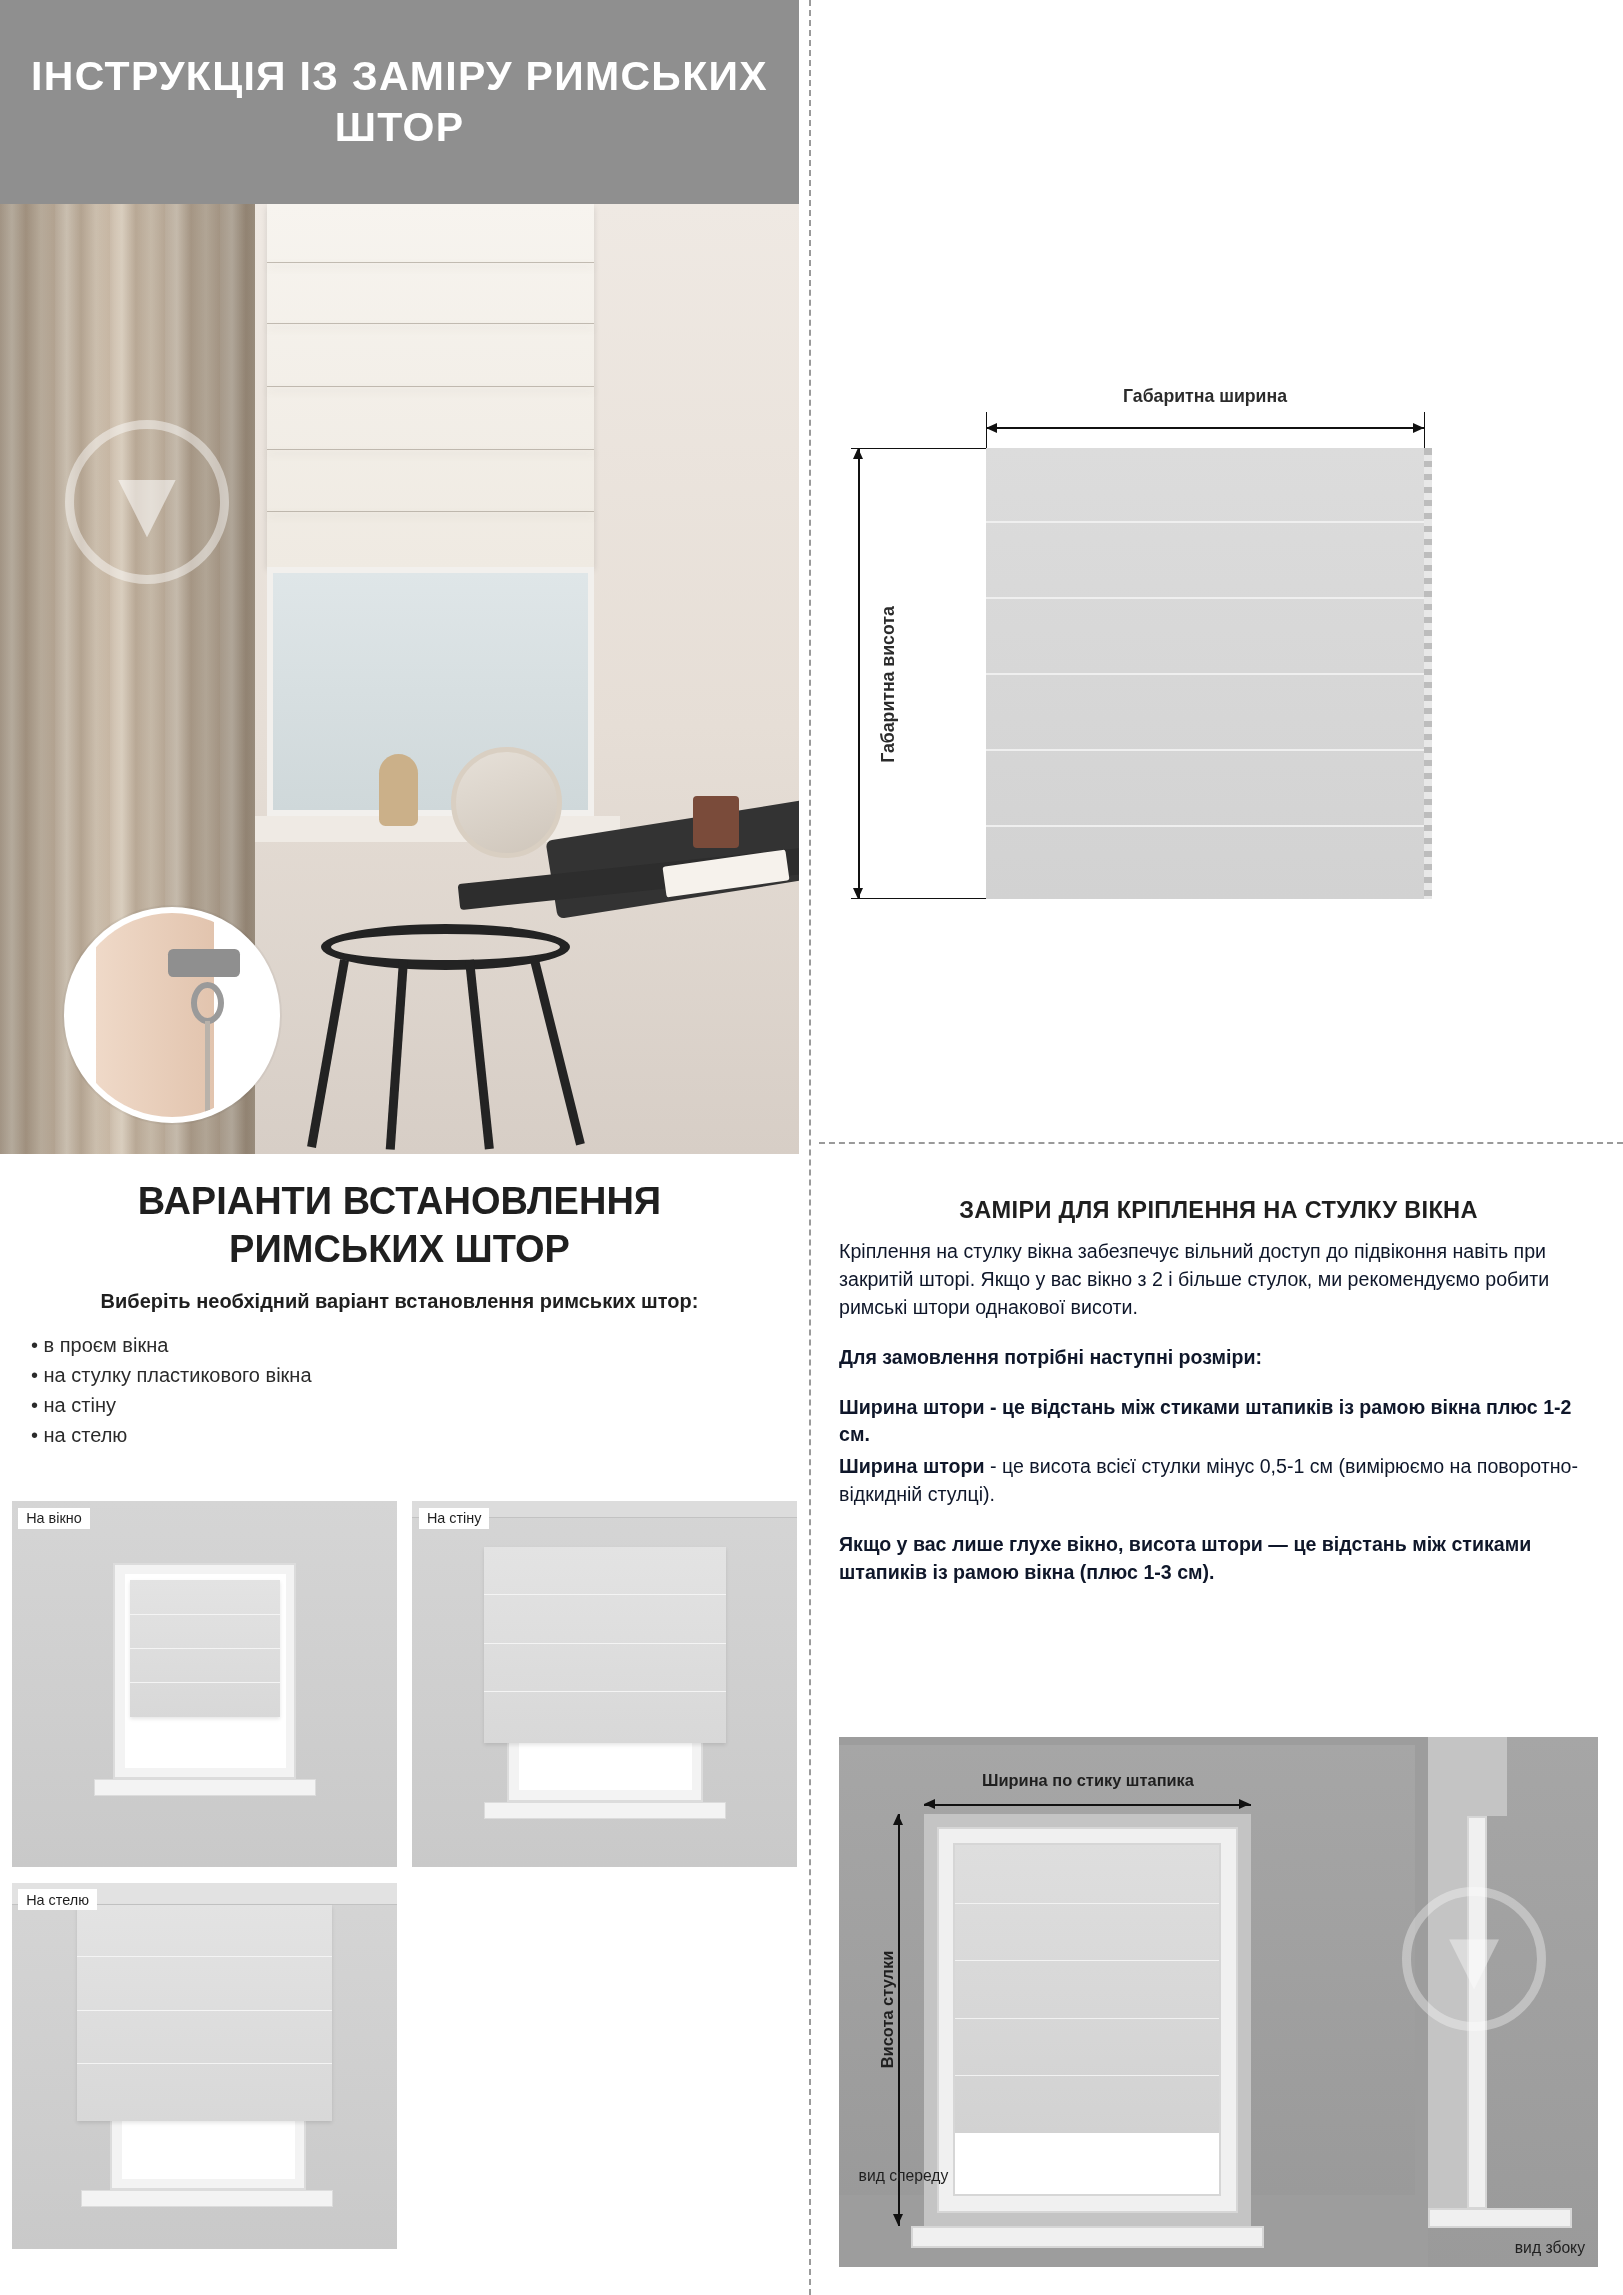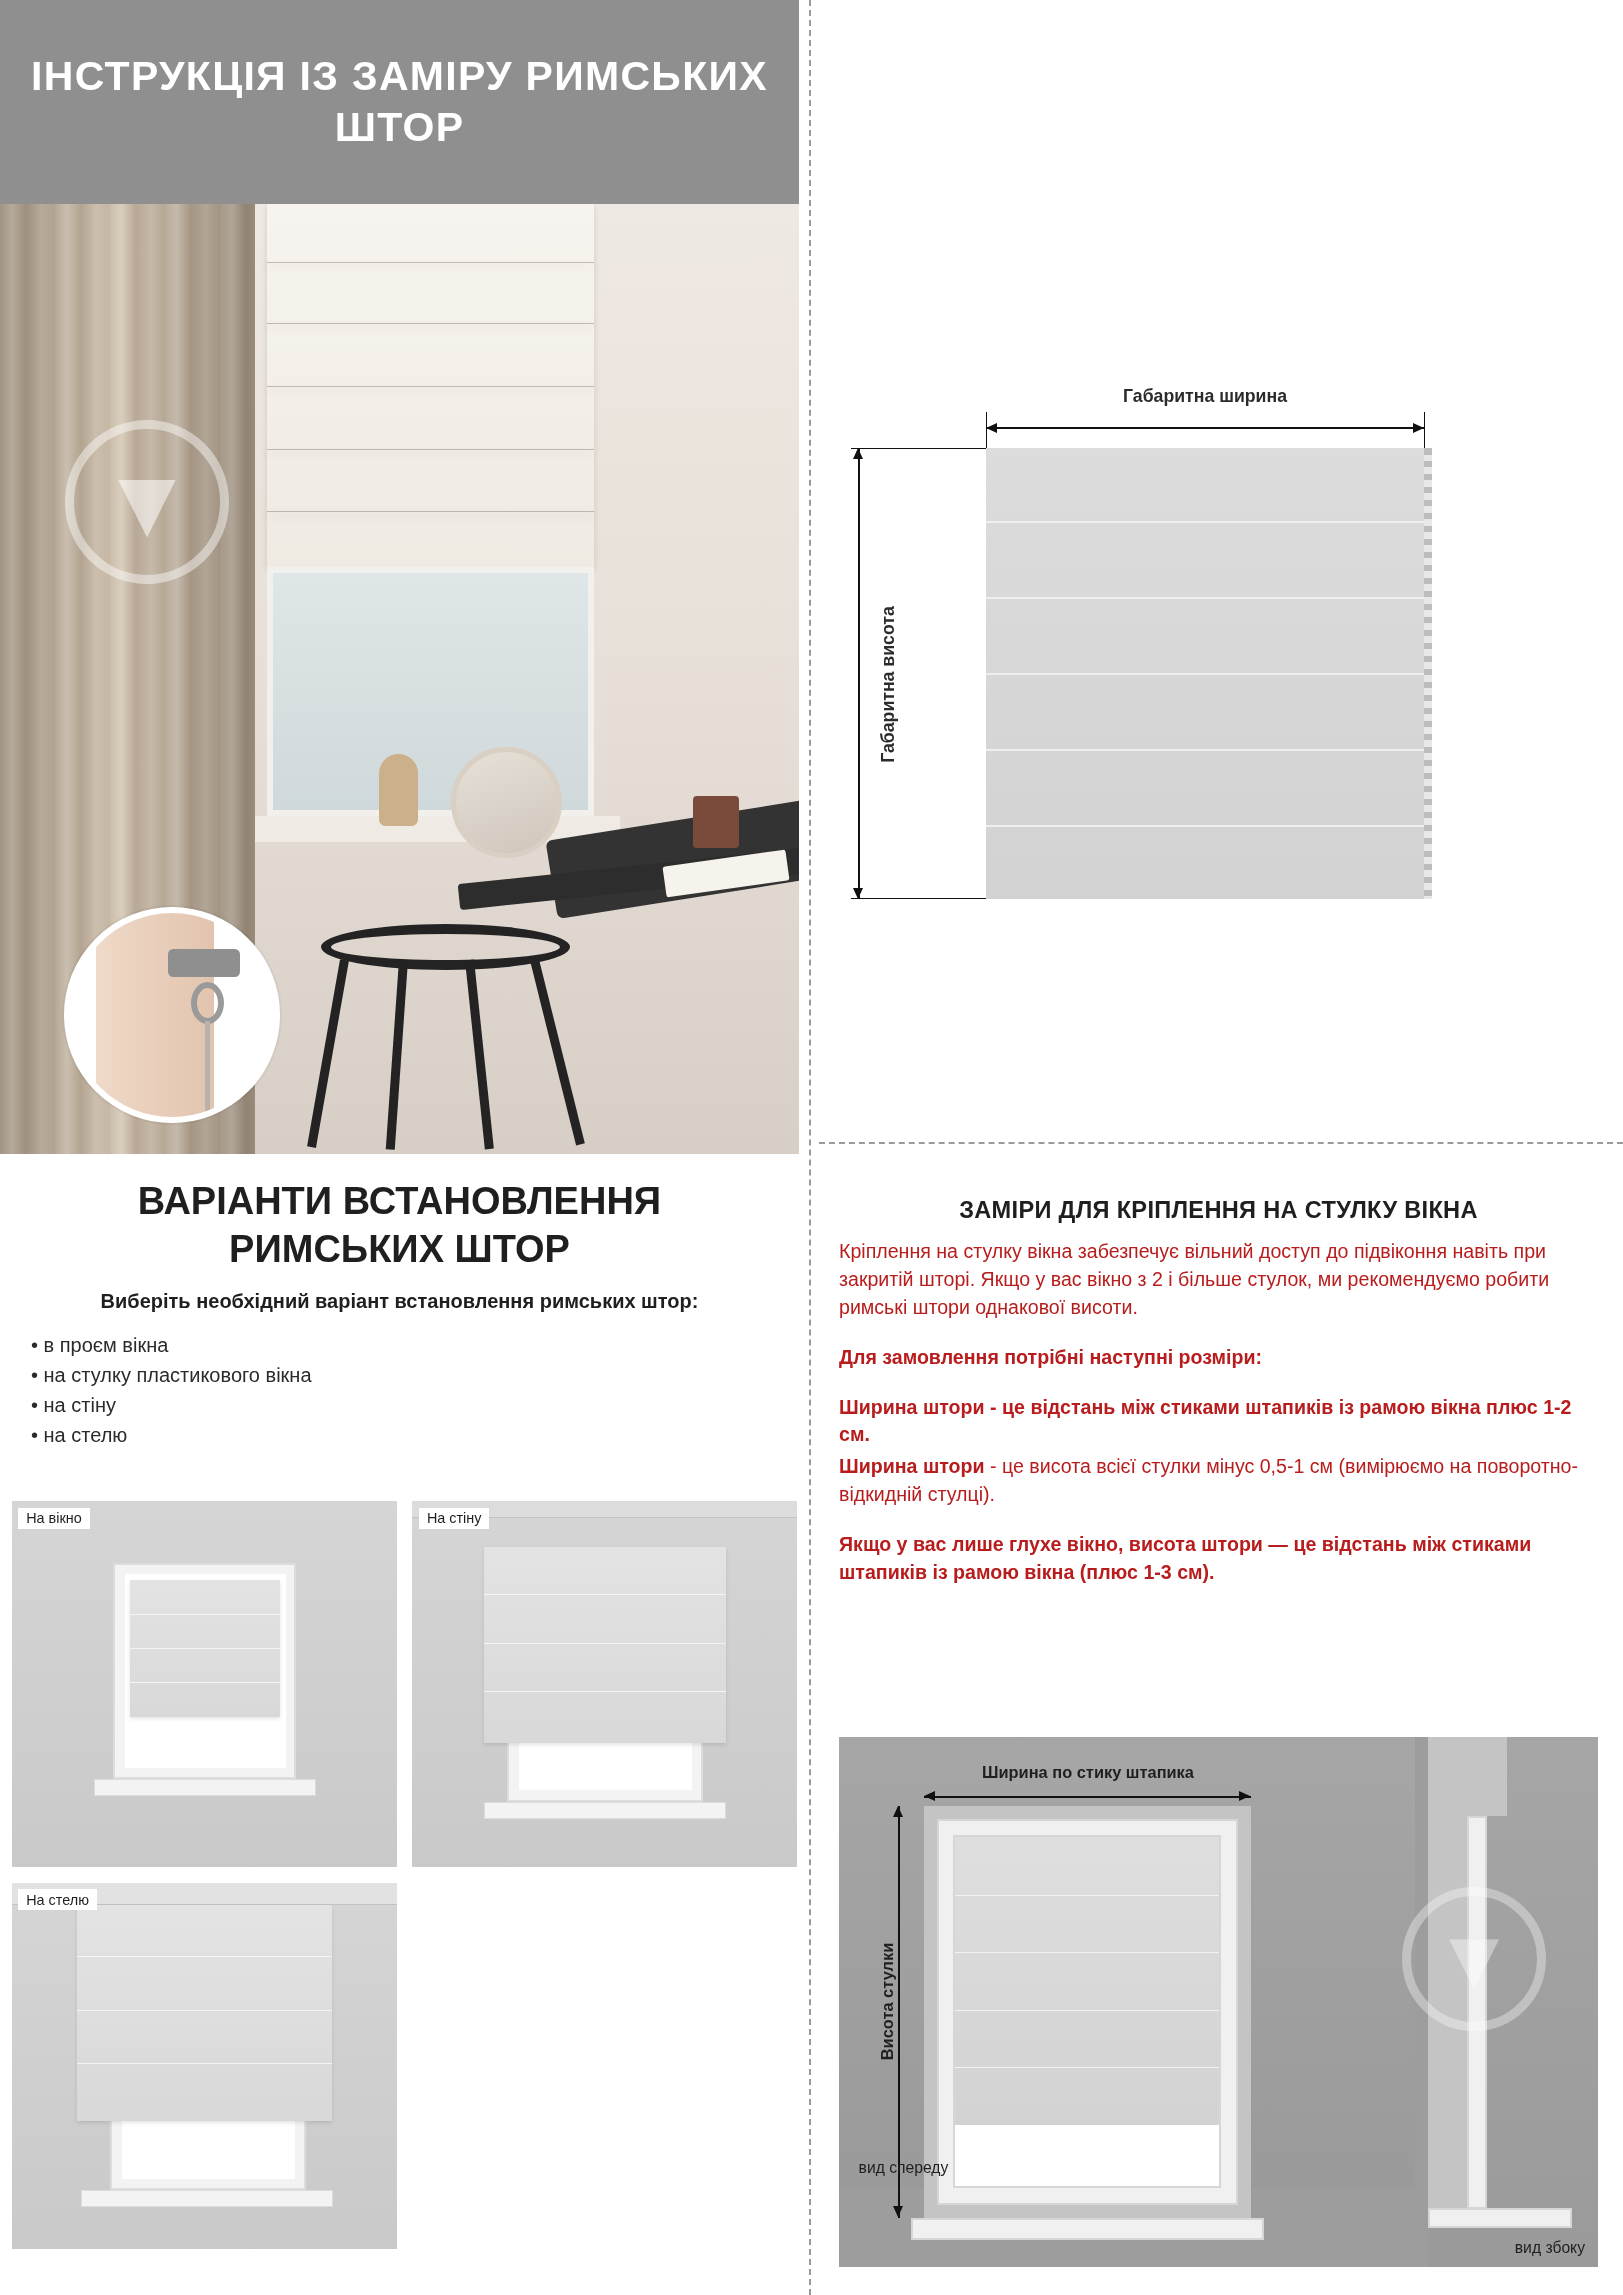--- a/index.html
+++ b/index.html
@@ -275,30 +275,30 @@
   }
 
   
   .br {
     position:absolute; left:839px; top:1197px; width:759px;
   }
   .br h3 {
     text-align:center; font-size: 23.6px; font-weight:bold; letter-spacing:0.3px;
     text-transform:uppercase; color:#1f1f1f;
   }
-  .br p { font-size: 19.6px; line-height:1.42; margin-top: 14.4px; color:#b91c1c; }
+  .br p { font-size: 19.6px; line-height:1.42; margin-top: 14.4px; color:#0f172a; }
   .br p.b { font-weight:bold; }
   .br .sp { margin-top: 22px; font-weight: bold; }
 
   .diagram2 {
     position:absolute; left:839px; top:1737px; width:759px; height:530px;
     background:#9d9d9d;
   }
   .d2-front {
-    position:absolute; left:0; top:0; width:576px; height:450px;
+    position:absolute; left:0; top:8px; width:576px; height:450px;
     background: linear-gradient(180deg,#a6a6a6,#9a9a9a);
   }
   .d2-side {
     position:absolute; left:589px; top:0; width:170px; height:530px;
     background: linear-gradient(180deg,#a6a6a6,#9a9a9a);
   }
   .d2-label-w {
     position:absolute; left:79px; top:26px; width:340px; text-align:center;
     font-size:16.4px; font-weight:bold; color:#1f1f1f;
   }

